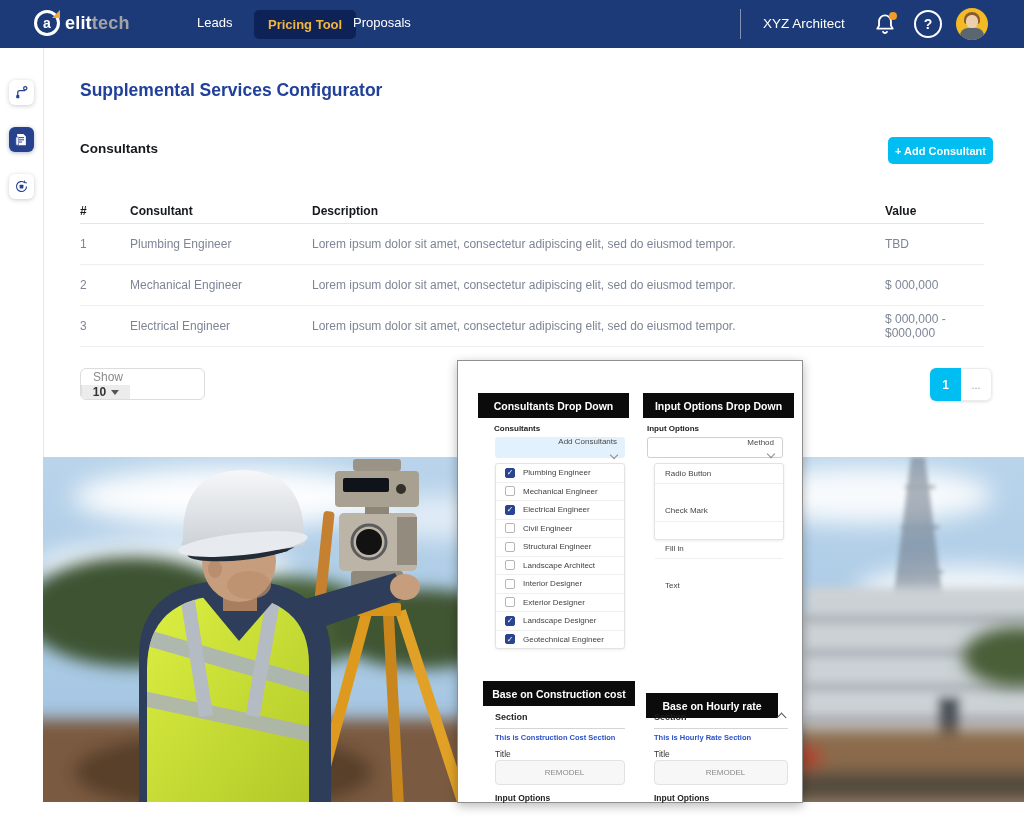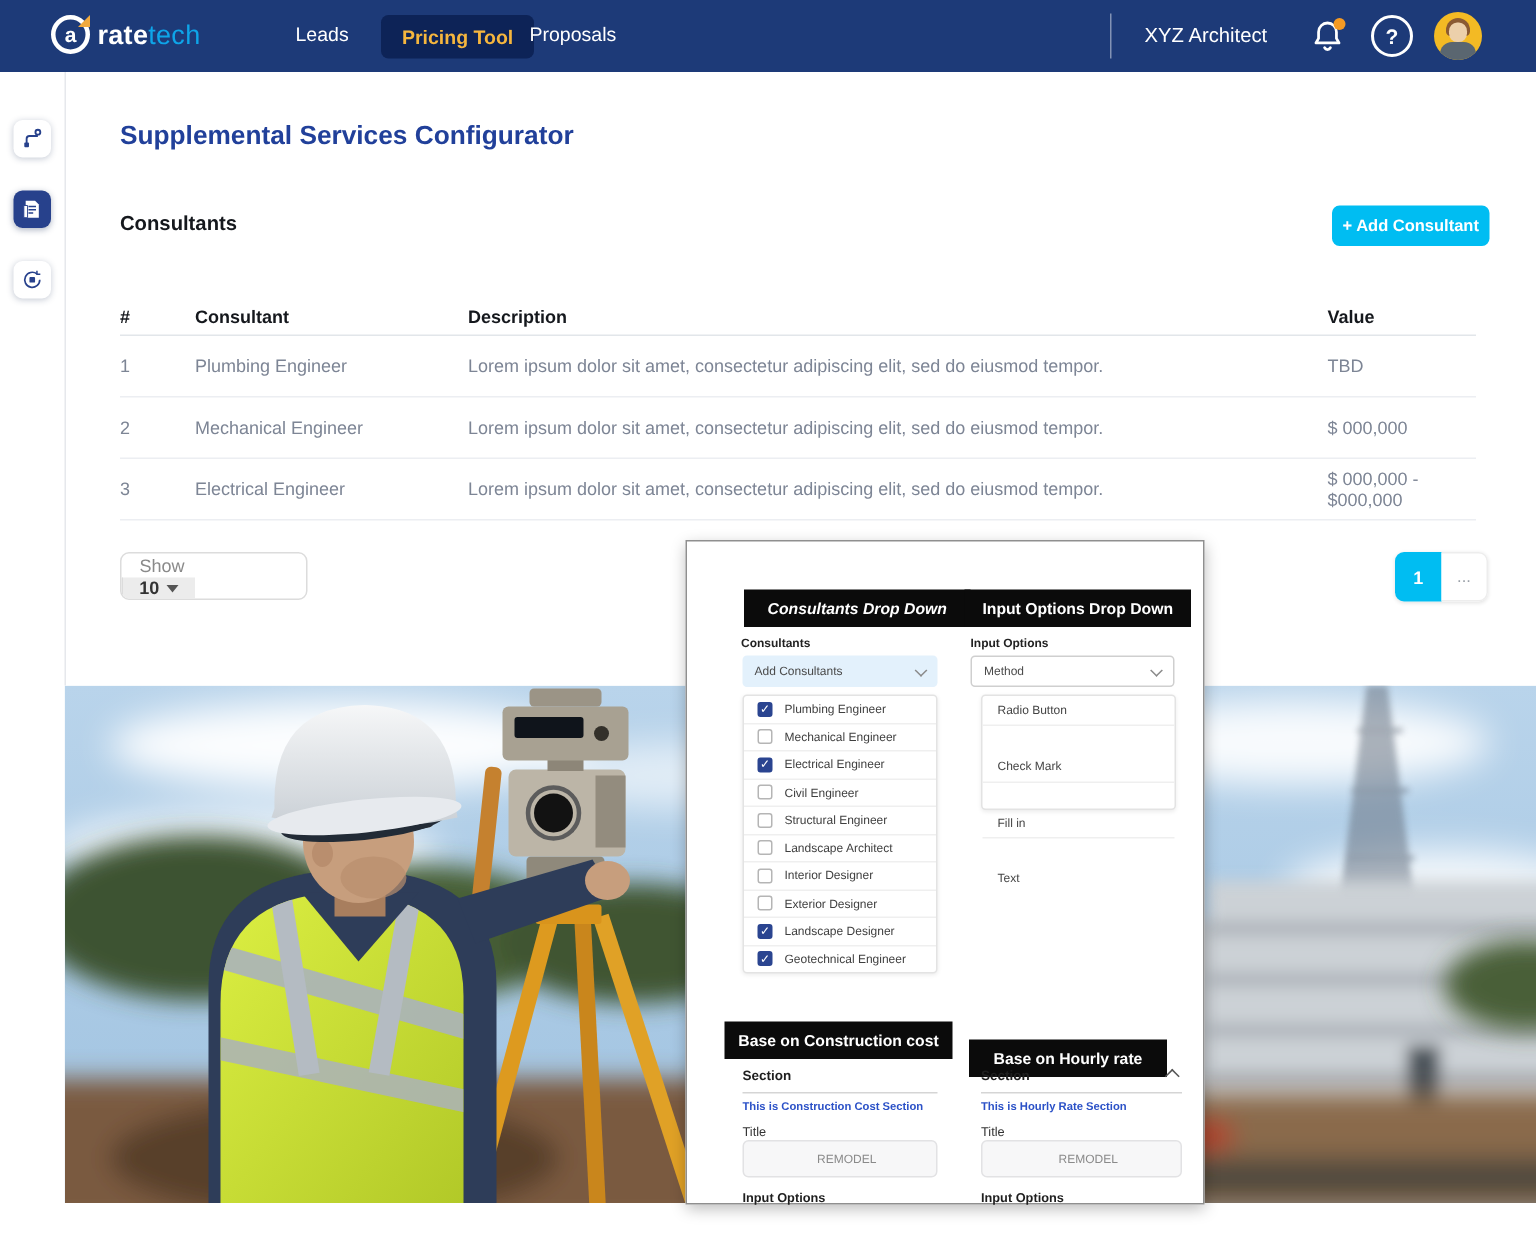--- a/index.html
+++ b/index.html
@@ -9,21 +9,21 @@
   
   .navbar{position:absolute;left:0;top:0;width:1024px;height:48px;background:#1d3a78;z-index:30;}
   .logo{position:absolute;left:34px;top:10px;display:flex;align-items:center;gap:5px;}
   .logo-mark{position:relative;width:26px;height:26px;border:3px solid #fff;border-radius:50%;
     display:flex;align-items:center;justify-content:center;box-sizing:border-box;}
   .logo-mark span{color:#fff;font-weight:bold;font-size:14px;line-height:1;margin-top:-1px;}
   .logo-notch{position:absolute;right:-3px;top:-3px;width:0;height:0;
     border-left:8px solid transparent;border-top:8px solid #f0a93e;transform:rotate(90deg);}
   .logo-text{font-size:18px;letter-spacing:.2px;}
   .logo-text .p1{color:#fff;font-weight:bold;}
-  .logo-text .p2{color:#0ea5e9;font-weight:400;}
+  .logo-text .p2{color:#a3a3a3;font-weight:700;}
   .nav-item{position:absolute;top:15px;color:#fff;font-size:13px;font-weight:400;cursor:pointer;}
   .nav-active{position:absolute;left:254px;top:10px;height:29px;padding:0 14px;background:#0d2357;
     border-radius:5px;display:flex;align-items:center;color:#f5b63e;font-size:13px;font-weight:bold;cursor:pointer;}
   .nav-div{position:absolute;left:740px;top:9px;width:1px;height:30px;background:rgba(255,255,255,.45);}
   .nav-account{position:absolute;left:763px;top:16px;color:#fff;font-size:13.5px;}
   .bell-wrap{position:absolute;left:872px;top:11px;width:26px;height:26px;cursor:pointer;}
   .bell-dot{position:absolute;right:1px;top:1px;width:8px;height:8px;border-radius:50%;background:#f59a23;}
   .help-circle{position:absolute;left:914px;top:10px;width:28px;height:28px;border:2.5px solid #fff;
     border-radius:50%;box-sizing:border-box;display:flex;align-items:center;justify-content:center;
     color:#fff;font-weight:bold;font-size:14px;cursor:pointer;}
@@ -67,22 +67,22 @@
 
   
   .photo{position:absolute;left:43px;top:457px;width:981px;height:345px;overflow:hidden;z-index:8;}
 
   
   .panel{position:absolute;left:457px;top:360px;width:346px;height:443px;background:#fff;
     border:1.5px solid #8f8f8f;box-sizing:border-box;z-index:20;box-shadow:0 3px 10px rgba(0,0,0,.28);}
   .bar{position:absolute;height:25px;background:#0b0b0b;color:#fff;font-size:10.5px;font-weight:bold;
     display:flex;align-items:center;justify-content:center;}
   .flabel{position:absolute;font-size:8px;font-weight:bold;color:#222;}
-  .dd{position:absolute;height:21px;border-radius:3px;display:flex;align-items:center;
-    justify-content:space-between;padding:0 8px;box-sizing:border-box;font-size:8px;color:#4a4a4a;cursor:pointer;}
+  .dd{position:absolute;height:21px;border-radius:3px;display:flex;align-items:flex-end;
+    justify-content:space-between;padding:0 8px;box-sizing:border-box;font-size:8px;color:#4a4a4a;cursor:pointer;flex-direction:column;}
   .dd-blue{background:#e3f1fc;}
   .dd-white{background:#fff;border:1px solid #cfcfcf;}
   .chv{width:5px;height:5px;border-right:1.3px solid #8a8a8a;border-bottom:1.3px solid #8a8a8a;
     transform:rotate(45deg);margin-top:-2px;}
   .chv-up{position:absolute;width:6px;height:6px;border-right:1.5px solid #555;border-bottom:1.5px solid #555;
     transform:rotate(-135deg);cursor:pointer;}
   .list-box{position:absolute;background:#fff;border:1px solid #e3e3e3;border-radius:3px;box-sizing:border-box;
     display:flex;flex-direction:column;box-shadow:0 1px 3px rgba(0,0,0,.08);}
   .lrow{flex:1;display:flex;align-items:center;border-bottom:1px solid #efefef;cursor:pointer;}
   .lrow:last-child{border-bottom:none;}
@@ -105,21 +105,21 @@
 <body>
 
 <div id="app">
 
   <div class="navbar">
     <div class="logo">
       <div class="logo-mark">
         <span>a</span>
         <div class="logo-notch"></div>
       </div>
-      <div class="logo-text"><span class="p1">rate</span><span class="p2">tech</span></div>
+      <div class="logo-text"><span class="p1">elit</span><span class="p2">tech</span></div>
     </div>
     <span class="nav-item" style="left:197px;">Leads</span>
     <span class="nav-active">Pricing Tool</span>
     <span class="nav-item" style="left:353px;">Proposals</span>
     <div class="nav-div"></div>
     <span class="nav-account">XYZ Architect</span>
     <div class="bell-wrap">
       <svg width="26" height="26" viewBox="0 0 24 24" fill="none" stroke="#fff" stroke-width="1.7" stroke-linecap="round" stroke-linejoin="round">
         <path d="M6.5 9.5a5.5 5.5 0 0 1 11 0v4l1.6 2.8H4.9L6.5 13.5z"></path>
         <path d="M10.2 19.2a2 2 0 0 0 3.6 0"></path>
@@ -317,21 +317,21 @@
         <path d="M140,82 Q138,14 200,13 Q262,14 261,82 L262,88 Q199,102 138,88 Z" fill="url(#helm)"></path>
         <ellipse cx="200" cy="87" rx="65" ry="11" fill="#e7eaee" transform="rotate(-6 200 87)"></ellipse>
         <path d="M262,142 L352,116 L366,140 L274,172 Z" fill="#2e3d59"></path>
         <ellipse cx="362" cy="130" rx="15" ry="13" fill="#c79e7d"></ellipse>
       </g>
     </svg>
   </div>
 
   <div class="panel">
 
-    <div class="bar" style="left:38px;top:32px;width:151px;font-style:italic;">Consultants Drop Down</div>
+    <div class="bar" style="left:20px;top:32px;width:151px;">Consultants Drop Down</div>
     <div class="bar" style="left:185px;top:32px;width:151px;">Input Options Drop Down</div>
 
     <span class="flabel" style="left:36px;top:63px;">Consultants</span>
     <div class="dd dd-blue" style="left:37px;top:76px;width:130px;">
       <span>Add Consultants</span>
       <span class="chv"></span>
     </div>
 
     <div class="list-box" style="left:37px;top:102px;width:130px;height:186px;">
       <div class="lrow">

